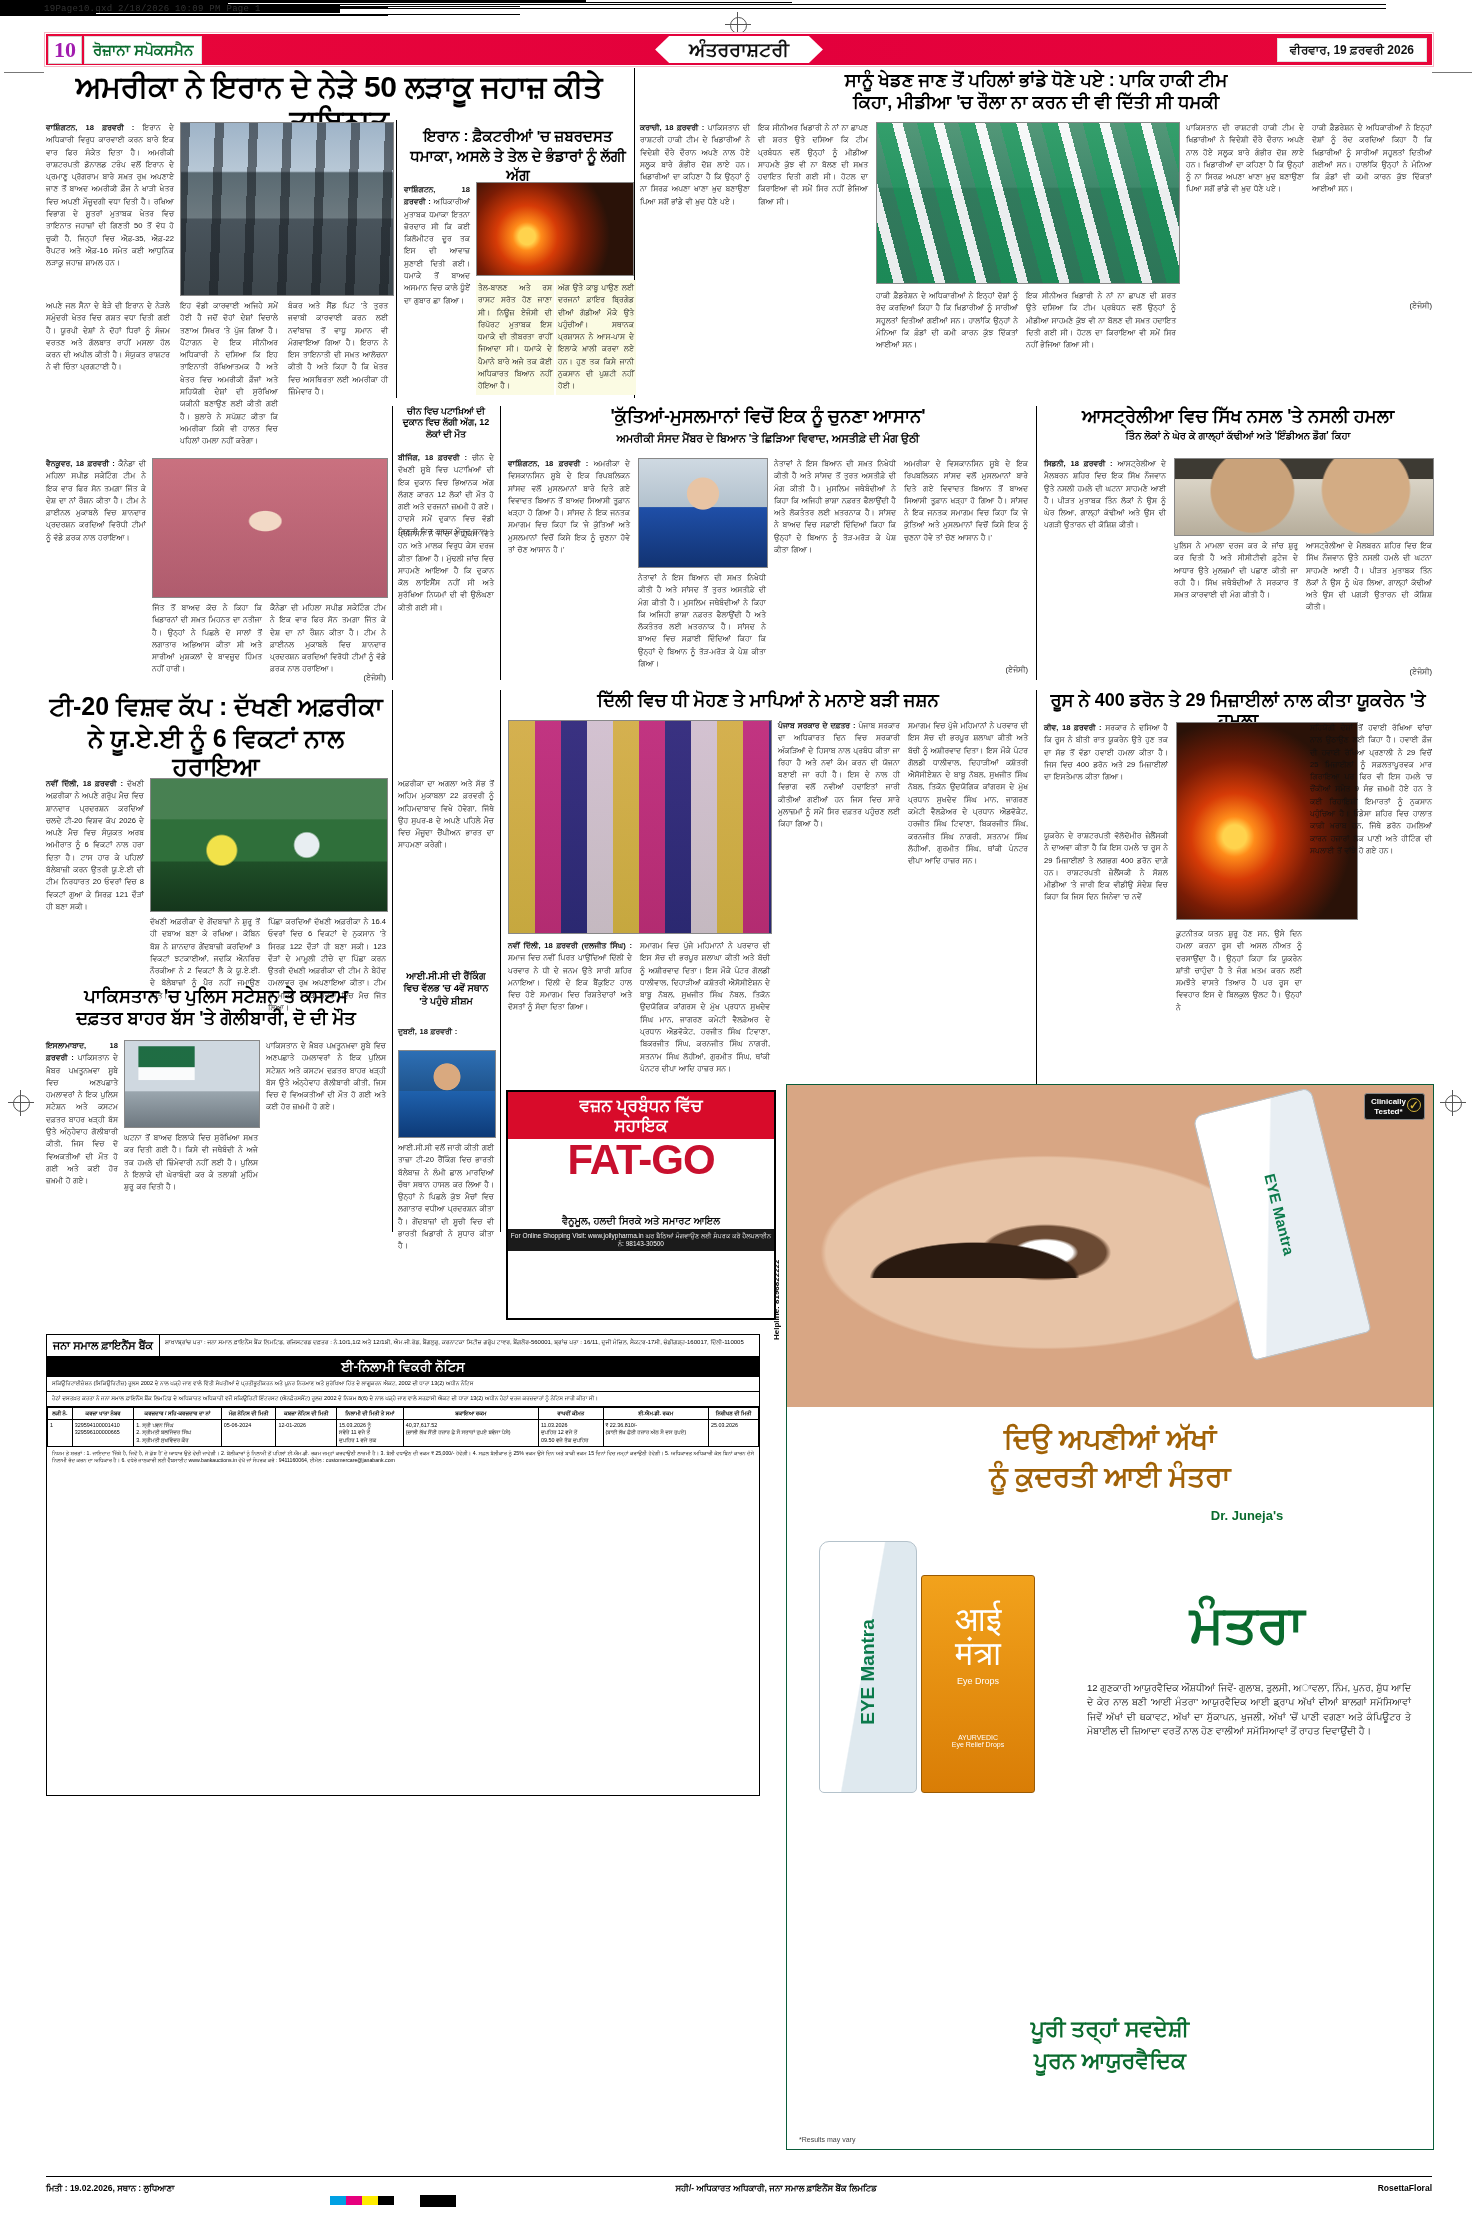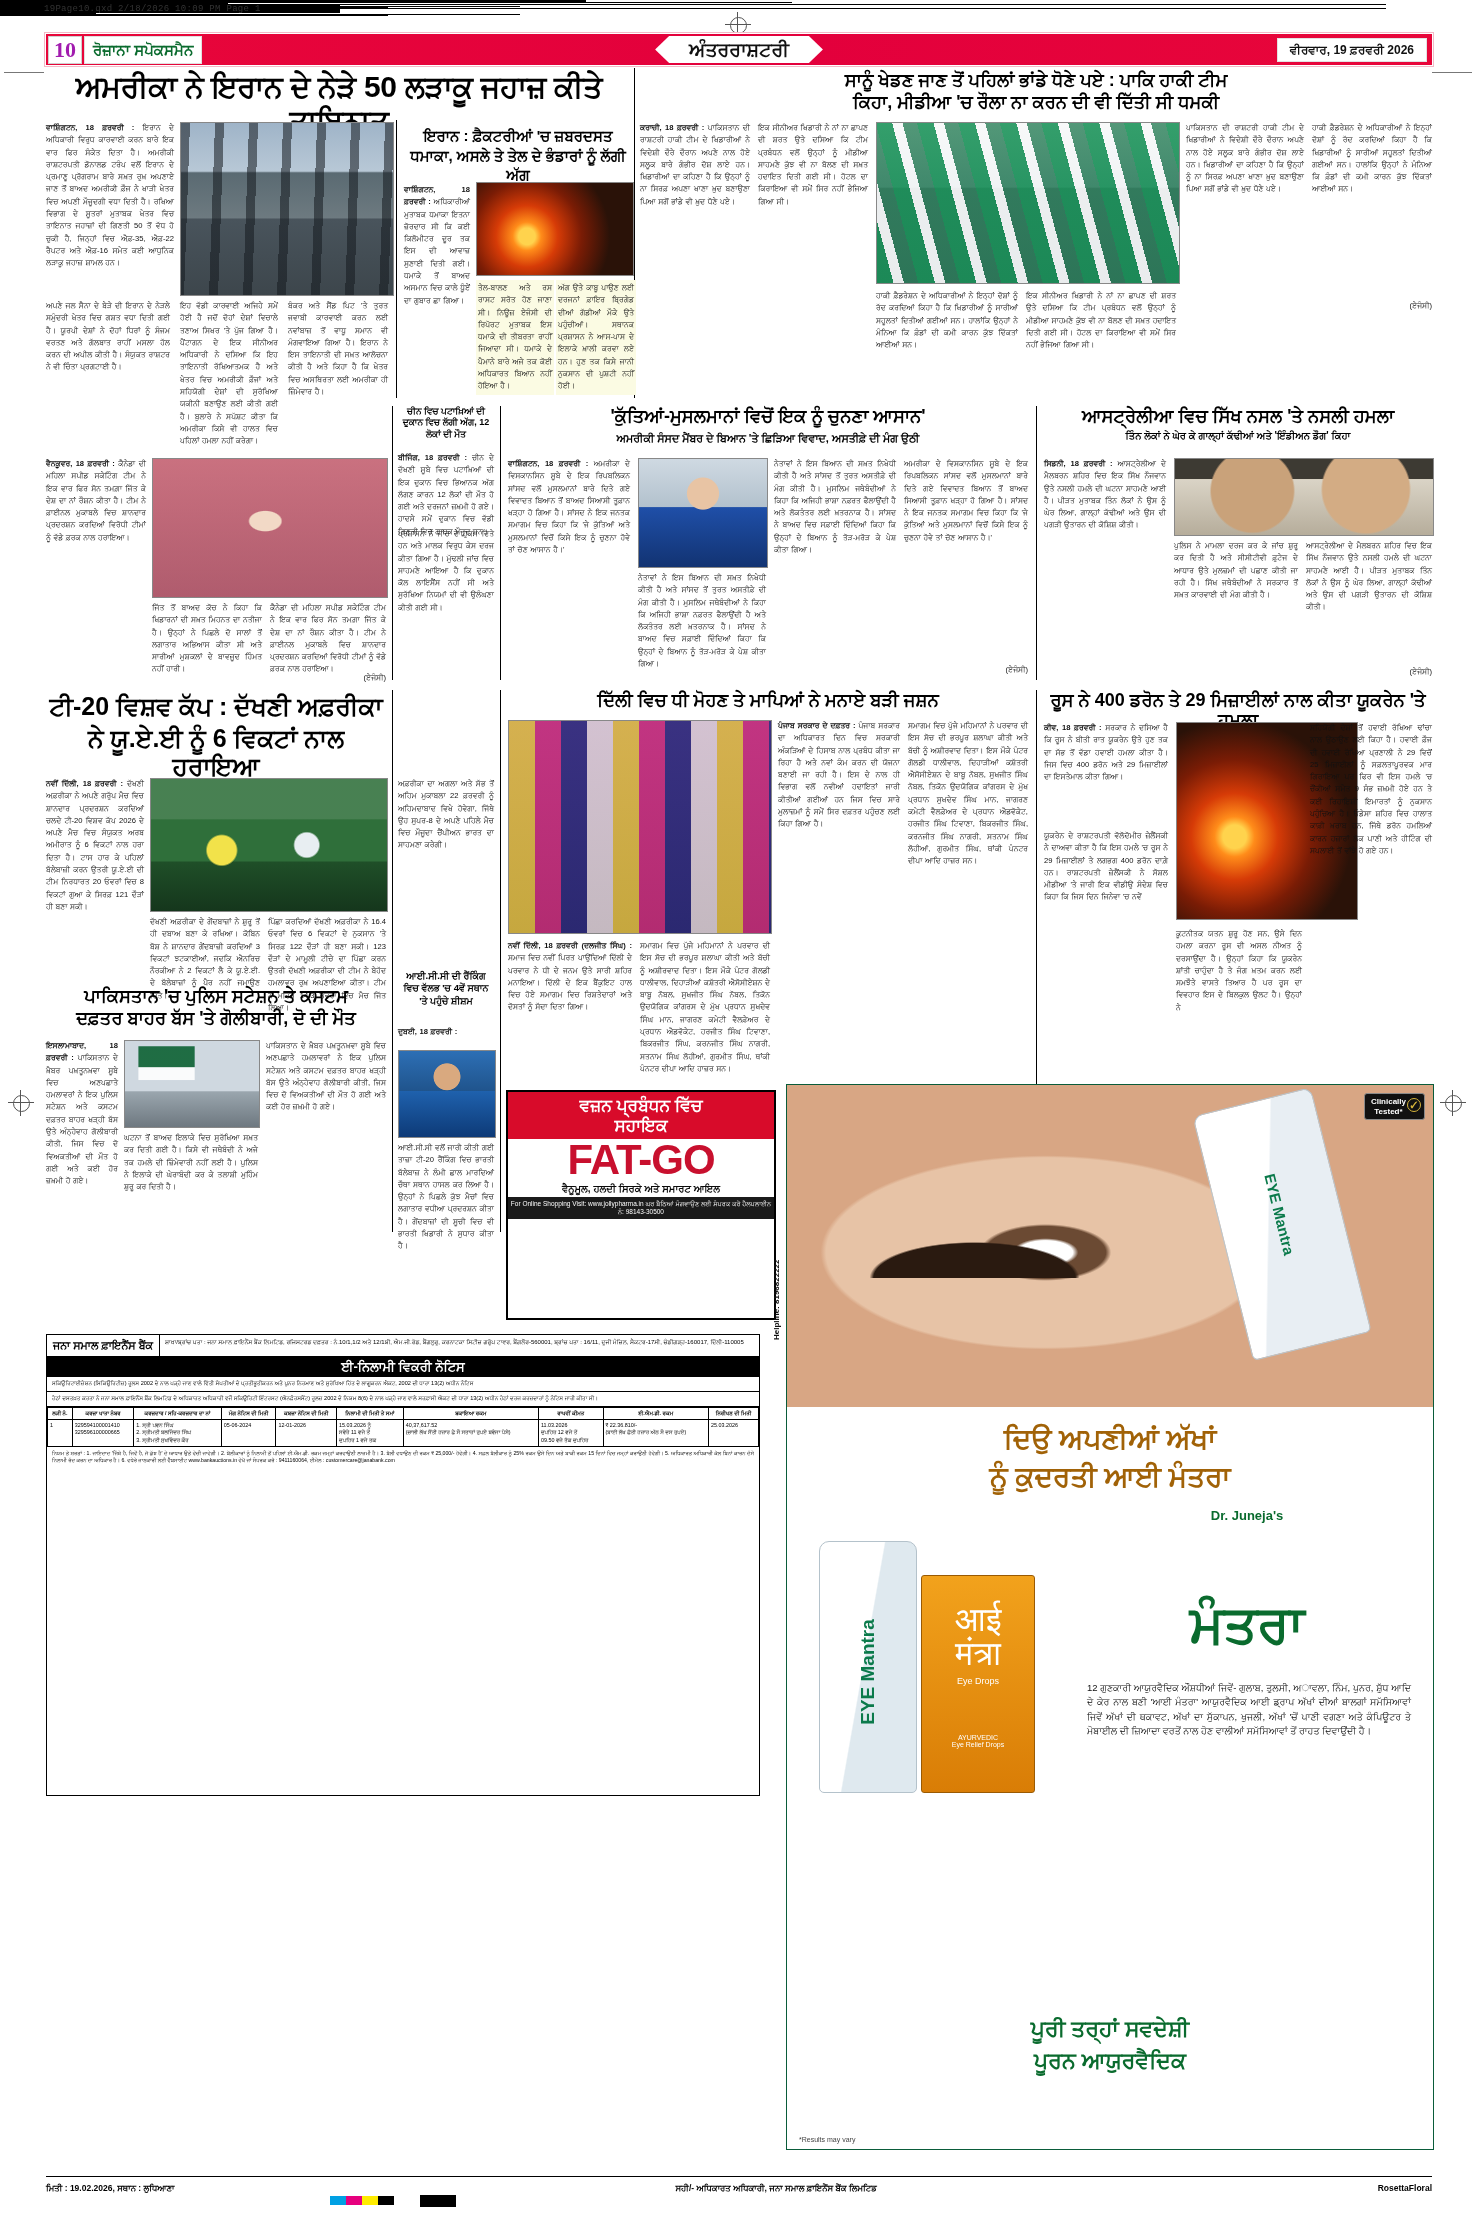--- a/index.html
+++ b/index.html
@@ -116,21 +116,21 @@
   .fatgo-top{background:#d80b2a;color:#fff;font-weight:bold;text-align:center;
      font-size:17px;line-height:1.15;padding:4px 2px;}
   .fatgo-mid{position:relative;height:96px;background:#fff;}
   .fatgo-bottle{position:absolute;left:8px;top:8px;width:54px;height:82px;
      background:linear-gradient(#f0a800,#c06a00);border:1px solid #8a4a00;border-radius:5px;}
   .fatgo-box{position:absolute;left:70px;top:14px;width:64px;height:70px;
      background:linear-gradient(#fff3cf,#f6d271);border:1px solid #b98a20;}
   .fatgo-jolly{position:absolute;right:8px;top:10px;width:58px;height:58px;border-radius:50%;
      background:#e8232a;color:#fff;font-weight:bold;font-size:14px;display:flex;align-items:center;justify-content:center;}
   .fatgo-name{text-align:center;font-weight:bold;font-size:42px;color:#c8102e;letter-spacing:-1px;line-height:1;}
-  .fatgo-sub{text-align:center;font-weight:bold;font-size:10px;color:#0a0a0a;padding:2px 0;}
+  .fatgo-sub{text-align:center;font-weight:bold;font-size:10px;color:#0a0a0a;padding:2px 0;margin-top:32px;}
   .fatgo-foot{background:#1b1b1b;color:#fff;font-size:6.5px;text-align:center;padding:3px 2px;line-height:1.25;}
 
   
   .eyead{position:absolute;border:1px solid #0a5c3a;background:#fff;overflow:hidden;}
   .eye-photo{position:absolute;left:0;top:0;right:0;height:322px;
      background:radial-gradient(ellipse at 40% 52%,#fff 0 5%,#6b4a33 6% 11%,#e7c3a6 12% 40%,#d8a684 41% 100%),
                 linear-gradient(#f0cdb0,#caa183);}
   .eye-lash{position:absolute;left:6%;top:44%;width:46%;height:16%;
      background:radial-gradient(ellipse at 50% 100%,#2a1a10 0 48%,rgba(0,0,0,0) 50%);}
   .eye-bottle{position:absolute;right:14%;top:4%;width:120px;height:250px;

